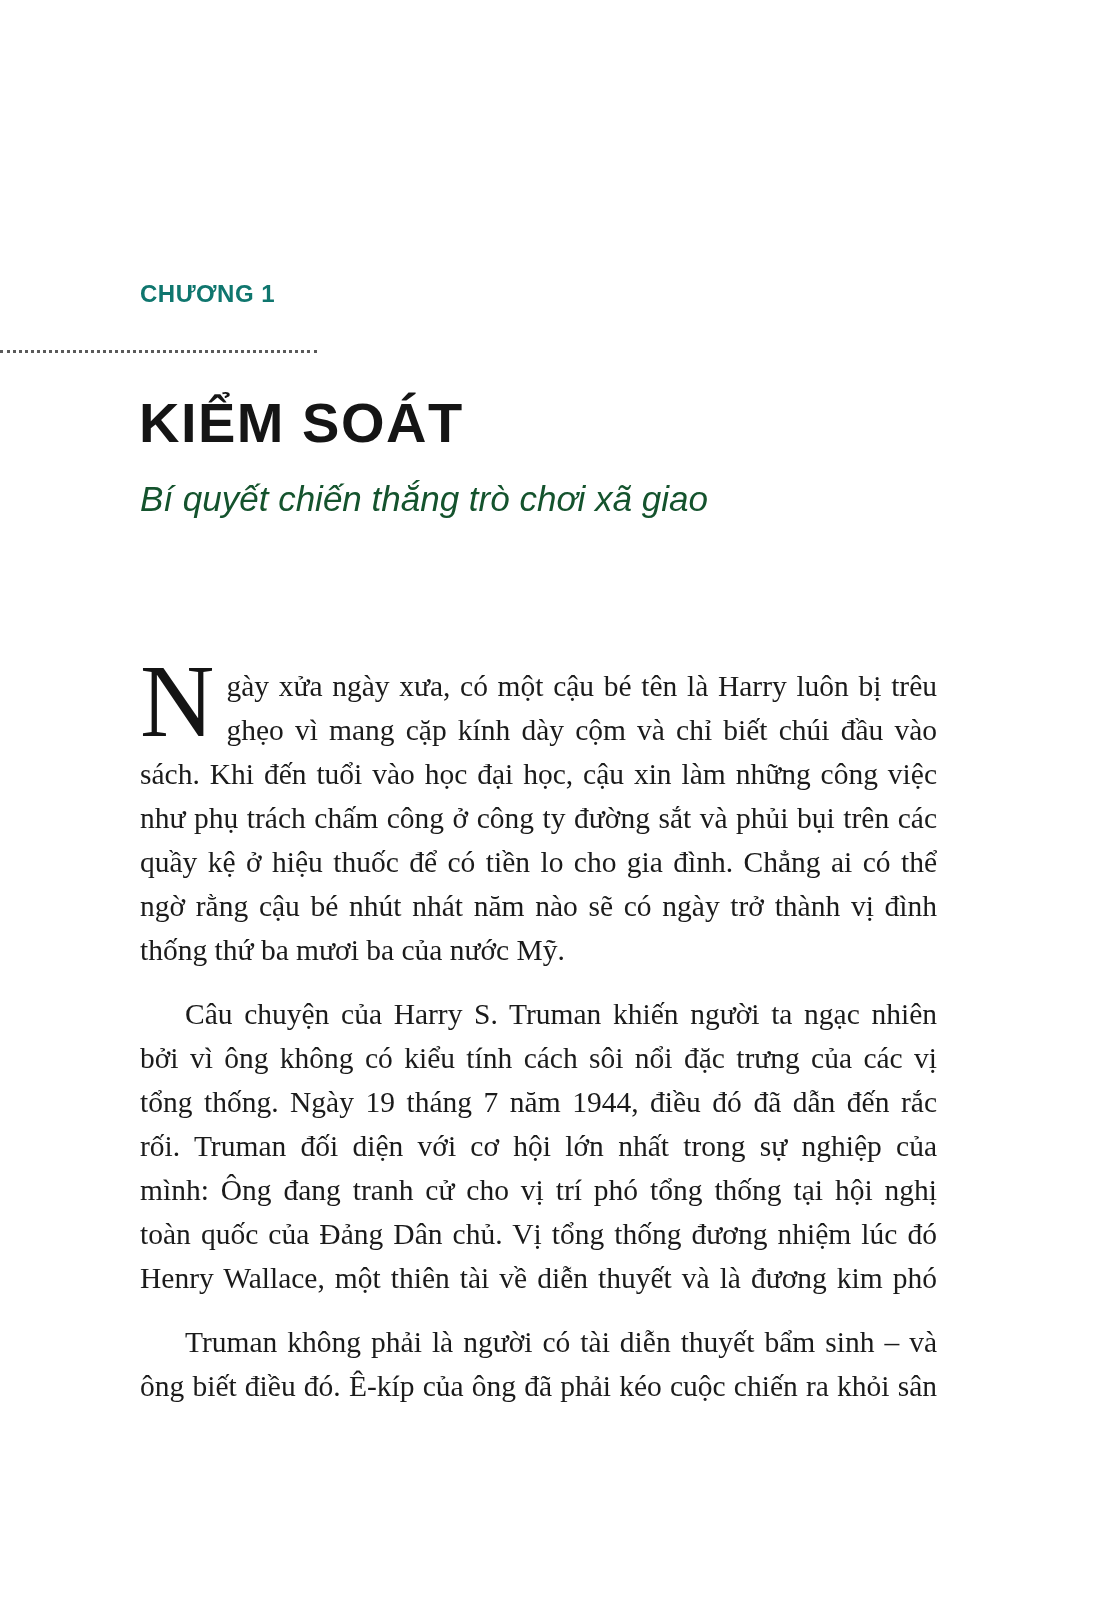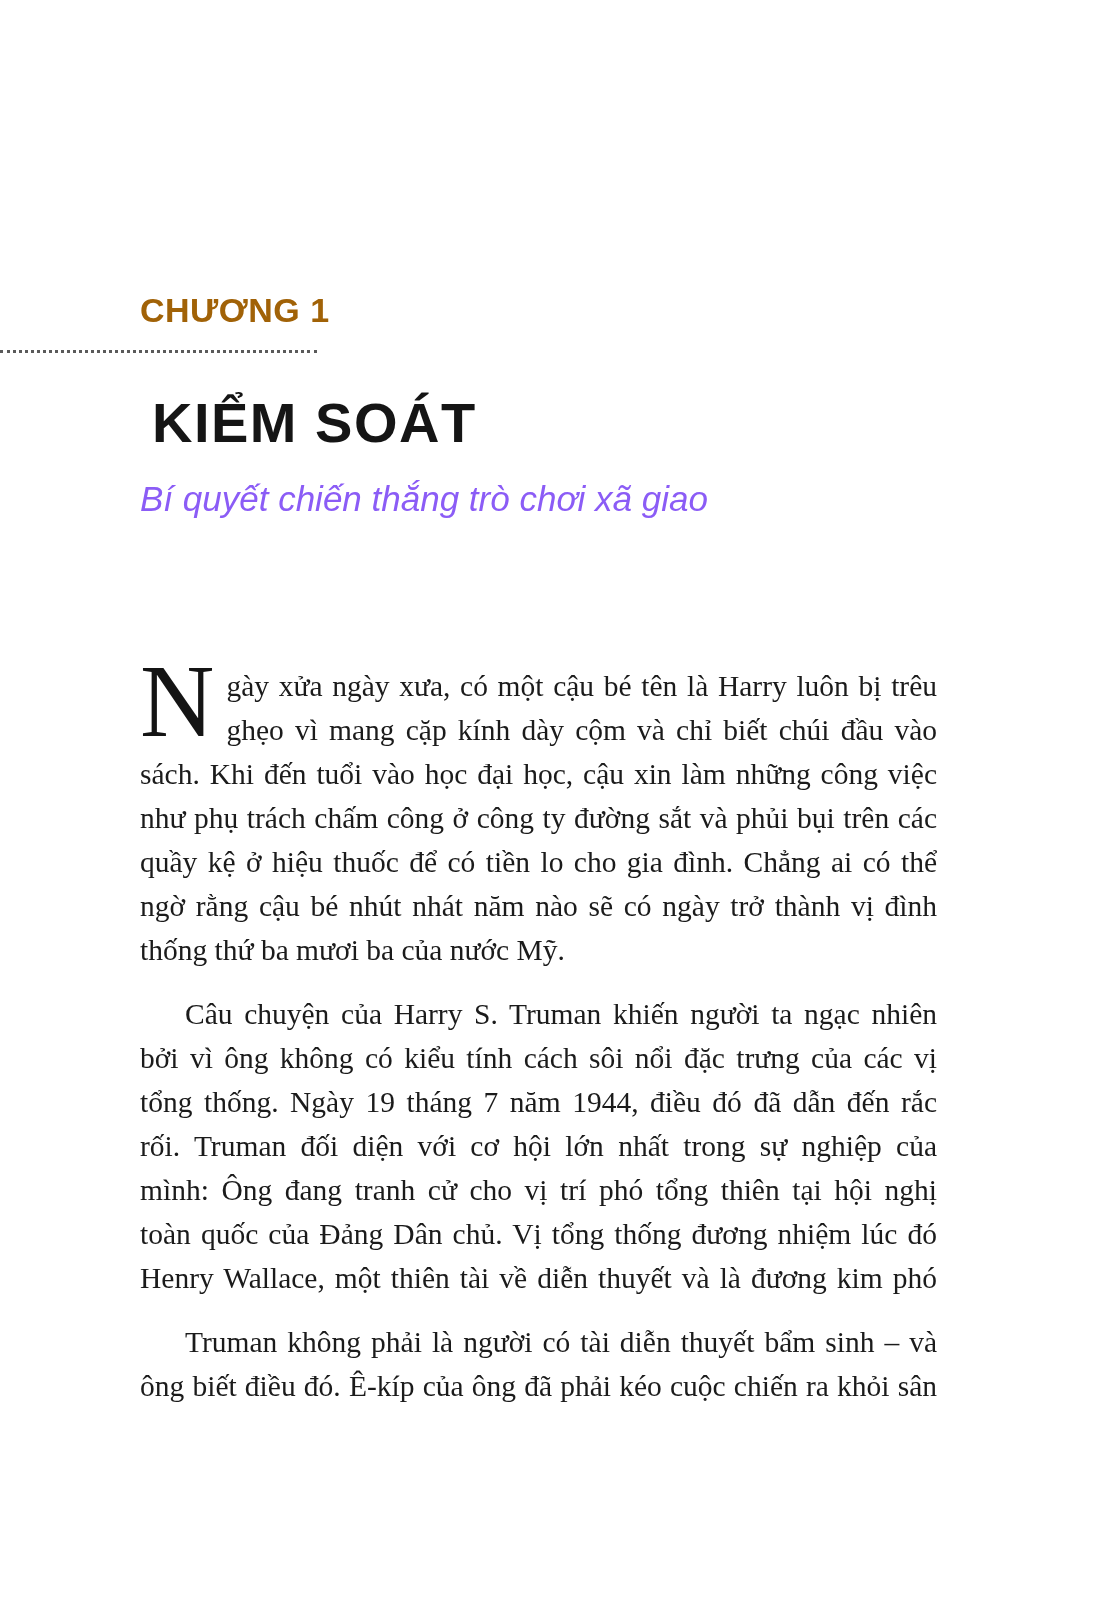--- a/index.html
+++ b/index.html
@@ -5,40 +5,40 @@
   html,body{margin:0;padding:0;background:#e8e8e8;}
   .page{
     position:relative;
     width:1103px;height:1615px;
     background:#ffffff;
     overflow:hidden;
     font-family:"Liberation Serif","DejaVu Serif",serif;
     color:#1d1d1d;
   }
   .chapter-label{
-    position:absolute;left:140px;top:292px;
+    position:absolute;left:140px;top:276px;
     font-family:"Liberation Sans","DejaVu Sans",sans-serif;
-    font-weight:700;font-size:34px;line-height:36px;
-    letter-spacing:0.5px;color:#a16207;
+    font-weight:700;font-size:24px;line-height:36px;
+    letter-spacing:0.5px;color:#0f766e;
   }
   .dotted-rule{
     position:absolute;left:0;top:336px;width:317px;height:14px;
     border-bottom:3.5px dotted #5a5a5a;
   }
   .chapter-title{
-    position:absolute;left:152px;top:390px;margin:0;
+    position:absolute;left:139px;top:390px;margin:0;
     font-family:"Liberation Sans","DejaVu Sans",sans-serif;
     font-weight:800;font-size:56px;line-height:66px;
     letter-spacing:1.5px;color:#151515;
   }
   .chapter-subtitle{
     position:absolute;left:140px;top:476px;
     font-family:"Liberation Sans","DejaVu Sans",sans-serif;
     font-style:italic;font-weight:400;
-    font-size:35px;line-height:46px;color:#8b5cf6;
+    font-size:35px;line-height:46px;color:#14532d;
   }
   .body-text{
     position:absolute;left:140px;top:664px;width:797px;
     font-size:29.5px;line-height:44px;color:#1b1b1b;
   }
   .paragraph{margin:0;}
   .paragraph + .paragraph{margin-top:20px;}
   .paragraph::after{content:"";display:block;clear:both;}
   .dropcap{
     float:left;
@@ -72,21 +72,21 @@
         <div class="line">như phụ trách chấm công ở công ty đường sắt và phủi bụi trên các</div>
         <div class="line">quầy kệ ở hiệu thuốc để có tiền lo cho gia đình. Chẳng ai có thể</div>
         <div class="line">ngờ rằng cậu bé nhút nhát năm nào sẽ có ngày trở thành vị đình</div>
         <div class="line endline">thống thứ ba mươi ba của nước Mỹ.</div>
       </div>
       <div class="paragraph">
         <div class="line indent">Câu chuyện của Harry S. Truman khiến người ta ngạc nhiên</div>
         <div class="line">bởi vì ông không có kiểu tính cách sôi nổi đặc trưng của các vị</div>
         <div class="line">tổng thống. Ngày 19 tháng 7 năm 1944, điều đó đã dẫn đến rắc</div>
         <div class="line">rối. Truman đối diện với cơ hội lớn nhất trong sự nghiệp của</div>
-        <div class="line">mình: Ông đang tranh cử cho vị trí phó tổng thiên tại hội nghị</div>
+        <div class="line">mình: Ông đang tranh cử cho vị trí phó tổng thống tại hội nghị</div>
         <div class="line">toàn quốc của Đảng Dân chủ. Vị tổng thống đương nhiệm lúc đó</div>
         <div class="line">Henry Wallace, một thiên tài về diễn thuyết và là đương kim phó</div>
       </div>
       <div class="paragraph">
         <div class="line indent">Truman không phải là người có tài diễn thuyết bẩm sinh – và</div>
         <div class="line">ông biết điều đó. Ê-kíp của ông đã phải kéo cuộc chiến ra khỏi sân</div>
       </div>
     </div>
 </div>
 

